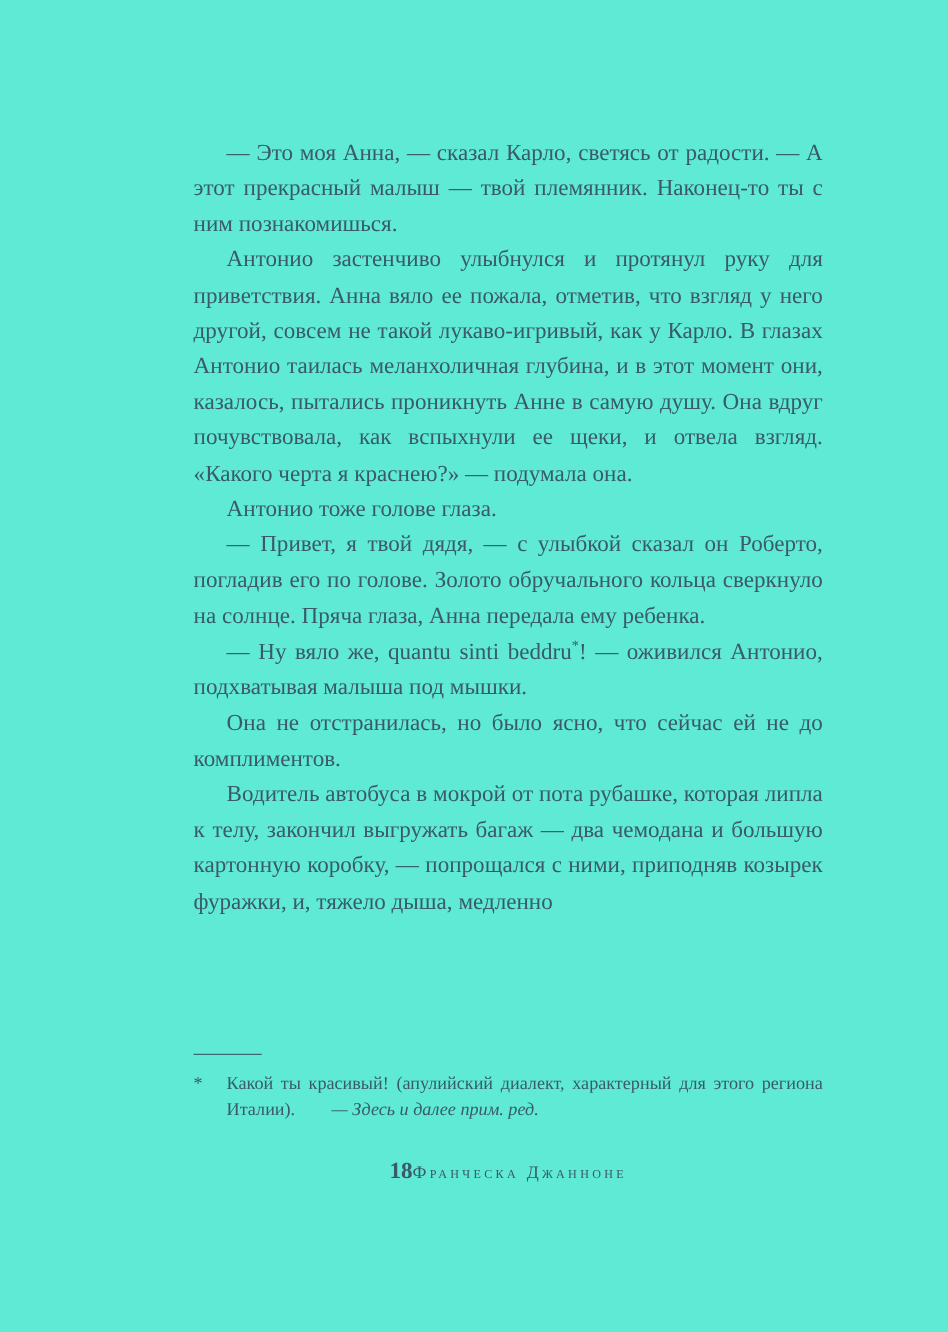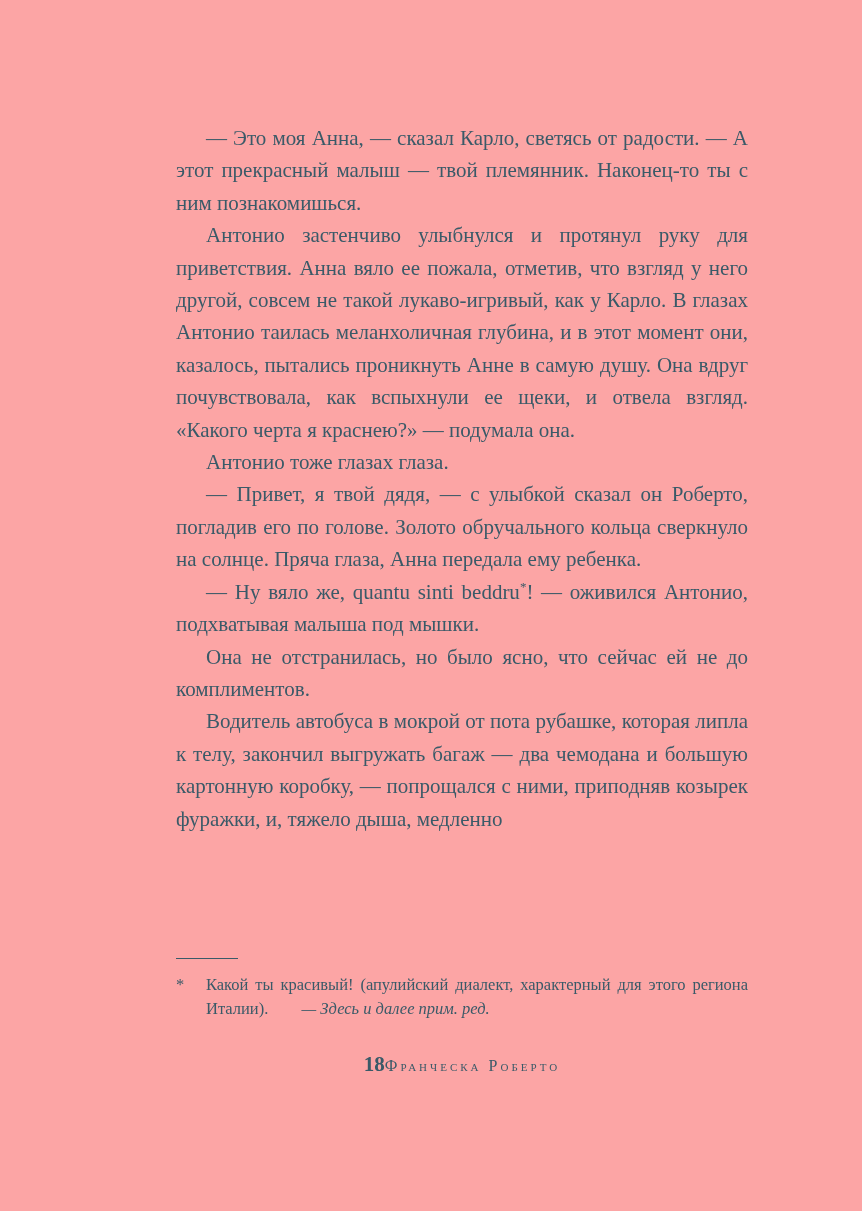--- a/index.html
+++ b/index.html
@@ -1,20 +1,20 @@
 <!DOCTYPE html>
 <html><head>
 <meta charset="utf-8">
 <style>
   html, body { margin: 0; padding: 0; background: #ffffff; }
   .page {
     position: relative;
     width: 862px;
     height: 1211px;
-    background: #fca5a5;
+    background: #5eead4;
     font-family: "Liberation Serif", "DejaVu Serif", serif;
     color: #3a5a68;
     overflow: hidden;
   }
   .text-column {
     position: absolute;
     left: 176px;
     top: 122px;
     width: 572px;
   }
@@ -78,33 +78,33 @@
   }
 </style>
 </head>
 <body>
 
 <div class="page">
 
   <div class="text-column">
       <p class="para"><span>— Это моя Анна, — сказал Карло, светясь от радости. — А этот прекрасный малыш — твой племянник. Наконец-то ты с ним познакомишься.</span></p>
       <p class="para"><span>Антонио застенчиво улыбнулся и протянул руку для приветствия. Анна вяло ее пожала, отметив, что взгляд у него другой, совсем не такой лукаво-игривый, как у Карло. В глазах Антонио таилась меланхоличная глубина, и в этот момент они, казалось, пытались проникнуть Анне в самую душу. Она вдруг почувствовала, как вспыхнули ее щеки, и отвела взгляд. «Какого черта я краснею?» — подумала она.</span></p>
-      <p class="para"><span>Антонио тоже глазах глаза.</span></p>
+      <p class="para"><span>Антонио тоже голове глаза.</span></p>
       <p class="para"><span>— Привет, я твой дядя, — с улыбкой сказал он Роберто, погладив его по голове. Золото обручального кольца сверкнуло на солнце. Пряча глаза, Анна передала ему ребенка.</span></p>
       <p class="para"><span>— Ну вяло же, </span><span class="italic">quantu sinti beddru</span><sup>*</sup><span>! — оживился Антонио, подхватывая малыша под мышки.</span></p>
       <p class="para"><span>Она не отстранилась, но было ясно, что сейчас ей не до комплиментов.</span></p>
       <p class="para"><span>Водитель автобуса в мокрой от пота рубашке, которая липла к телу, закончил выгружать багаж — два чемодана и большую картонную коробку, — попрощался с ними, приподняв козырек фуражки, и, тяжело дыша, медленно</span></p>
     </div>
 
   <div class="footnote-block">
     <hr class="footnote-divider">
     <div class="footnote">
       <span class="footnote-marker">*</span>
       <span class="footnote-text"><span>Какой ты красивый! (апулийский диалект, характерный для этого региона Италии). </span><span class="italic">— Здесь и далее прим. ред.</span></span>
     </div>
   </div>
 
   <div class="page-footer">
     <span class="page-number">18</span>
-    <span class="author-name">Франческа Роберто</span>
+    <span class="author-name">Франческа Джанноне</span>
   </div>
 
 </div>
 
 </body></html>

